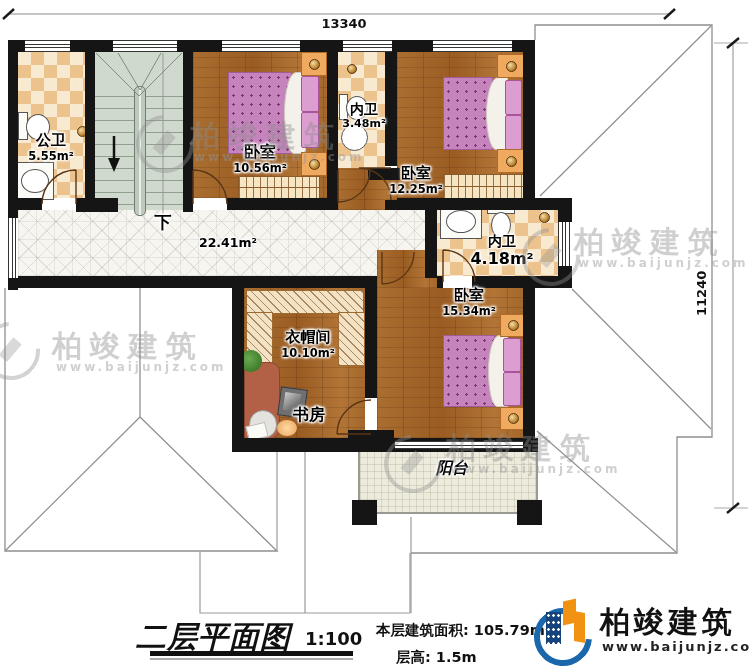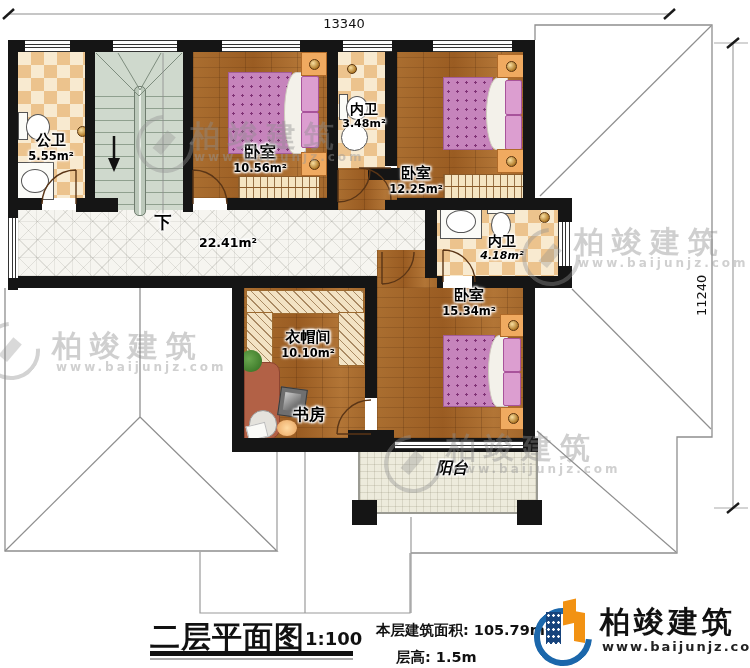--- a/index.html
+++ b/index.html
@@ -42,21 +42,21 @@
   .ns{position:absolute;background:#f0aa60;border:1px solid #b06a28;}
   .knob{position:absolute;border-radius:50%;background:radial-gradient(circle at 35% 35%,#f7dd9f,#b07a28 70%,#6b3c10);border:1px solid #5c3710;}
   .fixwhite{position:absolute;background:#fbfbf7;border:1px solid #555;}
   .oval{position:absolute;background:#fff;border:1px solid #555;border-radius:50%;}
   .rail{position:absolute;background:#bcc9bb;border:1px solid #6f7d6f;border-radius:5px;
     background-image:linear-gradient(90deg,rgba(0,0,0,0) 40%,#e9efe8 40% 60%,rgba(0,0,0,0) 60%);}
   .rlabel{position:absolute;text-align:center;line-height:1.18;font-weight:bold;color:#000;white-space:nowrap;
     text-shadow:1px 1px 2px #fff,-1px -1px 2px #fff,1px -1px 2px #fff,-1px 1px 2px #fff,0 0 4px #fff;}
   .rname{display:block;font-size:15px;}
   .rarea{display:block;font-size:11.5px;}
-  .dimtext{position:absolute;font-size:13px;font-weight:normal;color:#111;}
+  .dimtext{position:absolute;font-size:13px;font-weight:bold;color:#111;}
   .wmtext{position:absolute;font-size:30px;font-weight:900;color:rgba(140,140,140,.42);letter-spacing:8px;white-space:nowrap;}
   .wmurl{position:absolute;font-size:12px;font-weight:bold;color:rgba(150,150,150,.45);letter-spacing:3px;white-space:nowrap;}
   .wmswoosh{position:absolute;width:50px;height:50px;border:4px solid rgba(145,145,145,.40);border-radius:50%;
     border-top-color:rgba(0,0,0,0);transform:rotate(40deg);}
   .wmbar{position:absolute;left:18px;top:13px;width:11px;height:23px;background:rgba(145,145,145,.35);}
   .balcborder{position:absolute;border:2px solid #9a9a92;border-top:none;}
   .pillar{position:absolute;background:#151515;}
   .t-title{position:absolute;font-size:30px;font-weight:bold;color:#111;letter-spacing:1px;}
   .t-scale{position:absolute;font-size:18px;font-weight:bold;color:#111;}
   .t-note{position:absolute;font-size:14.5px;font-weight:bold;color:#111;}
@@ -243,21 +243,21 @@
   <div class="rlabel" style="left:336px;top:101px;width:56px;">
     <span class="rname" style="font-size:14px;">内卫</span>
       <span class="rarea" style="font-size:11px;">3.48m²</span>
     </div>
   <div class="rlabel" style="left:378px;top:165px;width:76px;">
     <span class="rname">卧室</span>
       <span class="rarea">12.25m²</span>
     </div>
   <div class="rlabel" style="left:470px;top:233px;width:64px;">
     <span class="rname" style="font-size:14px;">内卫</span>
-      <span class="rarea" style="font-size:11px;font-style:italic;">4.18m²</span>
+      <span class="rarea" style="font-size:16px;">4.18m²</span>
     </div>
   <div class="rlabel" style="left:434px;top:287px;width:70px;">
     <span class="rname">卧室</span>
       <span class="rarea">15.34m²</span>
     </div>
   <div class="rlabel" style="left:270px;top:329px;width:76px;">
     <span class="rname">衣帽间</span>
       <span class="rarea">10.10m²</span>
     </div>
   <div class="rlabel" style="left:283px;top:370px;width:52px;">
@@ -298,21 +298,21 @@
     <div class="wmurl" style="left:56px;top:360px;">www.baijunjz.com</div>
   </div>
   <div>
     <div class="wmswoosh" style="left:384px;top:435px;">
         <div class="wmbar"></div>
       </div>
     <div class="wmtext" style="left:446px;top:428px;">柏竣建筑</div>
     <div class="wmurl" style="left:450px;top:462px;">www.baijunjz.com</div>
   </div>
 
-  <div class="t-title" style="left:150px;top:617px;">二层平面图</div>
+  <div class="t-title" style="left:136px;top:617px;font-style:italic;">二层平面图</div>
   <div class="t-scale" style="left:305px;top:628px;">1:100</div>
   <div class="abs" style="left:150px;top:651px;width:203px;height:5px;background:#111;"></div>
   <div class="abs" style="left:150px;top:658px;width:203px;height:2px;background:#aaa;"></div>
   <div class="t-note" style="left:376px;top:621px;">本层建筑面积: 105.79m²</div>
   <div class="t-note" style="left:396px;top:648px;">层高: 1.5m</div>
 
   <div class="abs" style="left:532px;top:596px;width:66px;height:66px;">
     <div class="abs" style="left:2px;top:12px;width:46px;height:46px;border:6px solid #1b67ab;border-radius:50%;border-top-color:rgba(0,0,0,0);transform:rotate(50deg);"></div>
     <div class="abs" style="left:14px;top:16px;width:15px;height:32px;background:#16437c;background-image:radial-gradient(#fff 1px,rgba(0,0,0,0) 1.3px);background-size:5px 7px;"></div>
     <div class="abs" style="left:31px;top:4px;width:13px;height:24px;background:#f29213;transform:skewY(-14deg);"></div>

